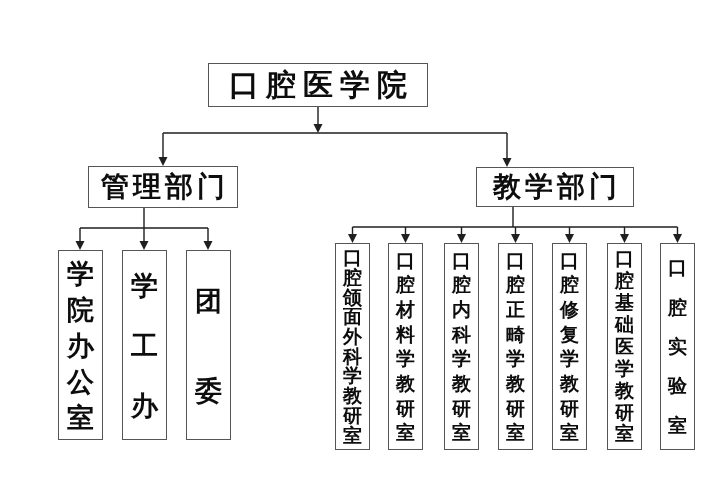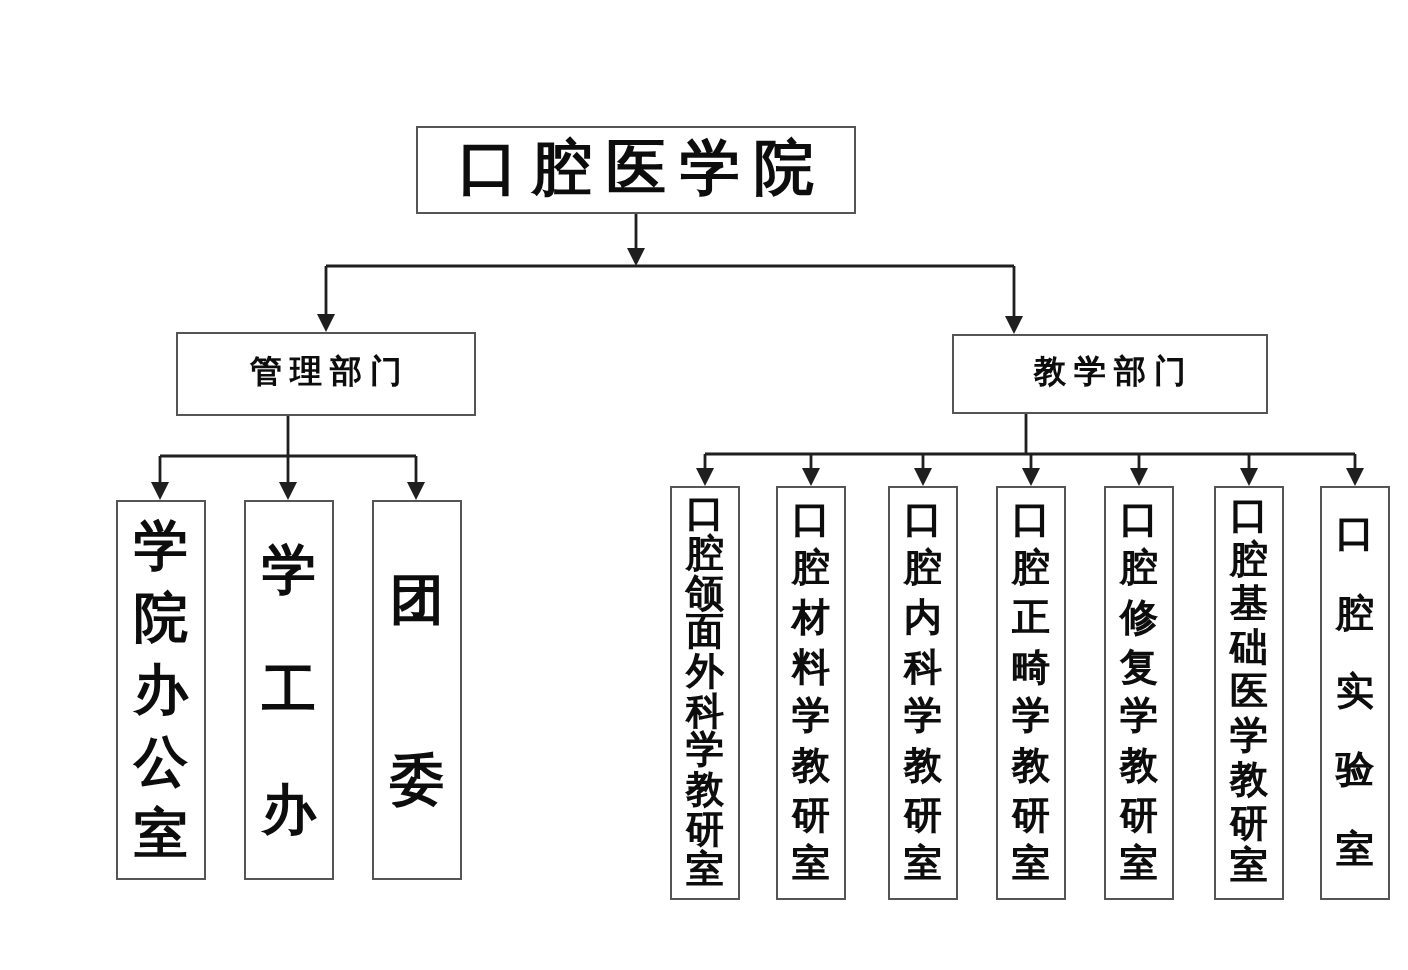--- a/index.html
+++ b/index.html
@@ -17,21 +17,21 @@
     position:absolute; box-sizing:border-box;
     border:1px solid var(--border,#555555);
     background:#fff; color:var(--ink,#0d0d0d);
     display:flex; align-items:center; justify-content:center;
     font-weight:bold;
   }
   .h-label { white-space:nowrap; line-height:1; }
 
   .root  { left:208px; top:63px;  width:220px; height:44px; font-size:30px; }
   .root .h-label   { letter-spacing:7px; padding-left:7px; }
-  .branch { font-size:16px;font-family:Liberation Mono, monospace; }
+  .branch { font-size:28px; }
   .branch .h-label { letter-spacing:4px; padding-left:4px; }
   .admin    { left:88px;  top:166px; width:150px; height:42px; }
   .teaching { left:428px; top:167px; width:158px; height:40px;margin-left:48px; }
 
   .v-box { flex-direction:column; justify-content:space-around; align-items:center; padding:4px 0; }
   .v-box span { display:block; line-height:1; }
 
   .unit-l { top:250px; width:45px; height:190px; font-size:27px; }
   .u-l0 { left:58px; }  .u-l1 { left:122px; } .u-l2 { left:186px; }
 

